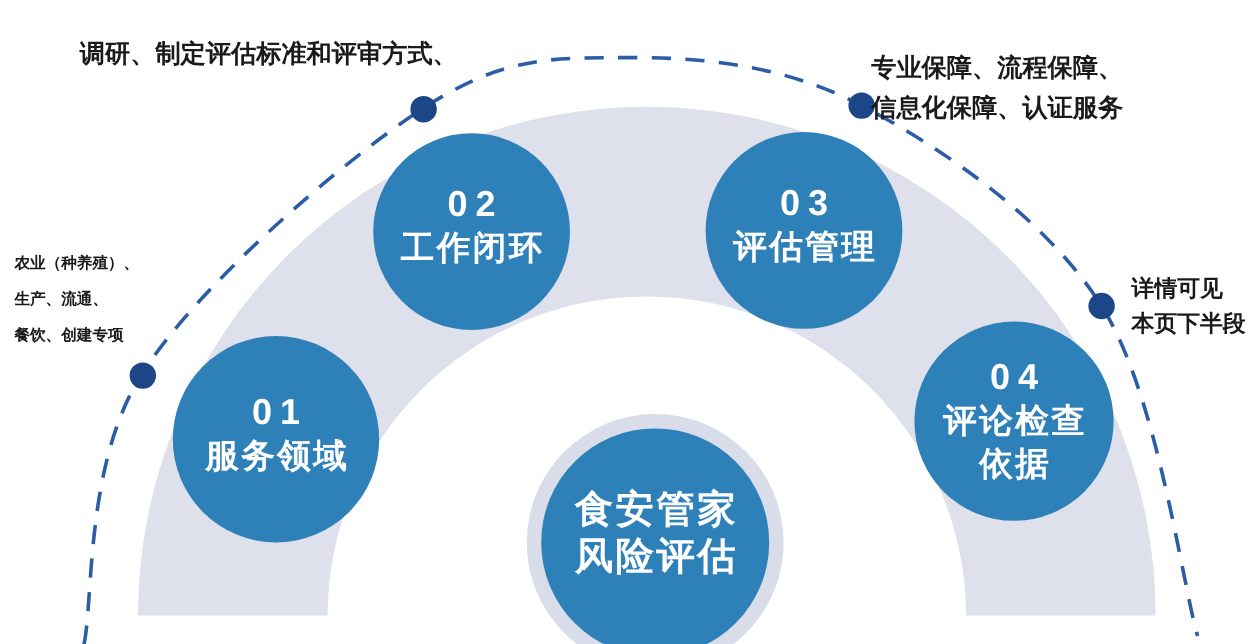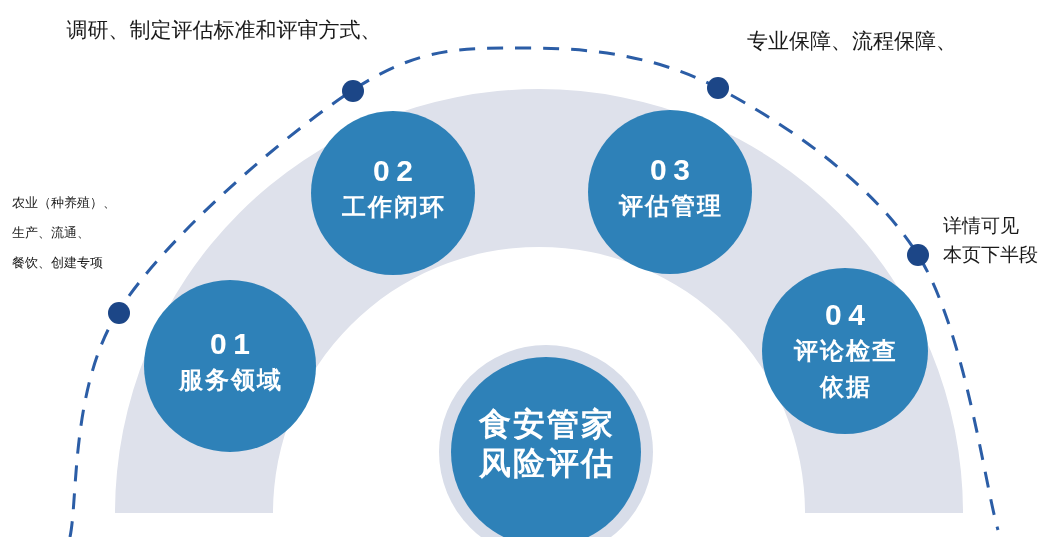--- a/index.html
+++ b/index.html
@@ -22,21 +22,21 @@
     align-items:center;justify-content:center;
     text-align:left;
     z-index:2;
     font-weight:700;
   }
   .bubble .num{
     font-size:30px;line-height:36px;
     letter-spacing:0.22em;margin-left:0.22em;
   }
   .bubble .lbl{
-    font-size:24px;line-height:36px;
+    font-size:28px;line-height:36px;
     letter-spacing:2px;margin-left:2px;
     white-space:nowrap;
   }
   .b01{left:144px;top:280px;width:172px;height:172px;padding-bottom:8px;box-sizing:border-box;}
   .b02{left:311px;top:111px;width:164px;height:164px;padding-bottom:8px;box-sizing:border-box;}
   .b03{left:588px;top:110px;width:164px;height:164px;padding-bottom:8px;box-sizing:border-box;}
   .b04{left:762px;top:268px;width:166px;height:166px;box-sizing:border-box;}
 
   
   .bcenter{
@@ -46,25 +46,26 @@
   }
   .bcenter .clbl{
     font-size:32px;line-height:39px;
     letter-spacing:2px;margin-left:2px;
     white-space:nowrap;font-weight:700;
   }
 
   
   .note{
     position:absolute;z-index:3;
-    color:#1a1a1a;font-weight:400;
+    color:#1a1a1a;font-weight:700;
     white-space:nowrap;
+    margin-top:16px;
   }
   .note-top-left{left:58px;top:13px;width:332px;text-align:center;font-size:21px;line-height:33px;}
-  .note-top-right{left:747px;top:24px;text-align:right;font-size:21px;line-height:34px;}
+  .note-top-right{left:726px;top:24px;text-align:right;font-size:21px;line-height:34px;}
   .note-left{left:12px;top:188px;text-align:left;font-size:13px;line-height:30px;}
   .note-right{left:943px;top:211px;text-align:left;font-size:19px;line-height:29px;}
 </style>
 </head>
 <body>
 
 <div class="stage">
 
   <svg width="1043" height="537" viewBox="0 0 1043 537">
 
@@ -109,20 +110,21 @@
     <div class="clbl">食安管家</div>
     <div class="clbl">风险评估</div>
   </div>
 
   <div class="note note-top-left">
     <div>调研、制定评估标准和评审方式、</div>
   </div>
 
   <div class="note note-top-right">
     <div>专业保障、流程保障、</div>
+    <div>信息化保障、认证服务</div>
   </div>
 
   <div class="note note-left">
     <div>农业（种养殖）、</div>
     <div>生产、流通、</div>
     <div>餐饮、创建专项</div>
   </div>
 
   <div class="note note-right">
     <div>详情可见</div>

